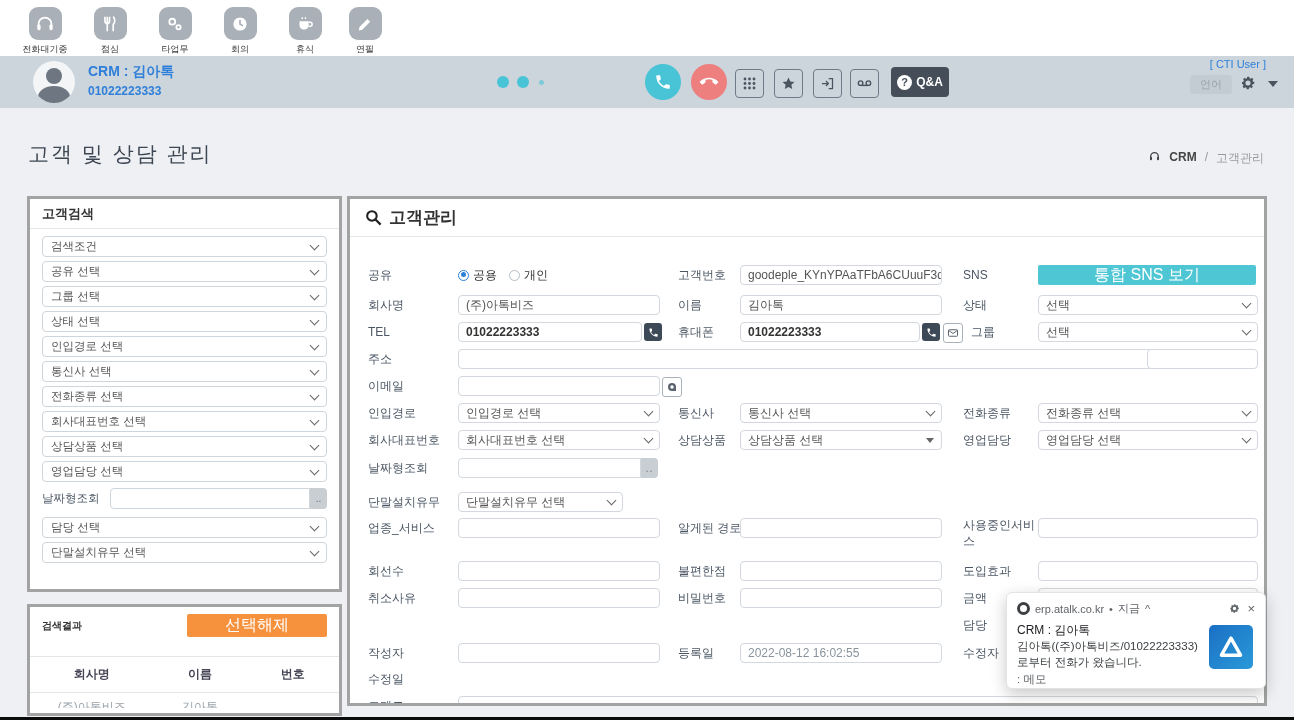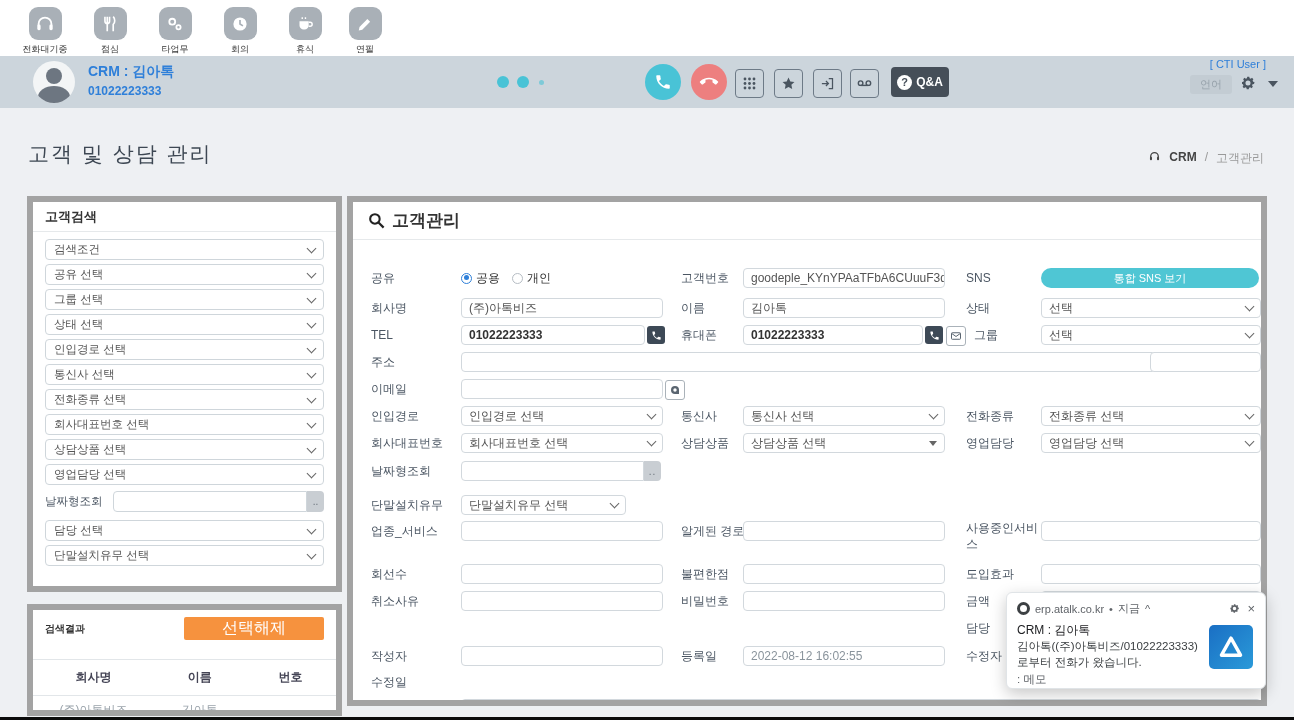--- a/index.html
+++ b/index.html
@@ -21,21 +21,21 @@
   .sqbtn{position:absolute;top:13px;width:27px;height:27px;border:1px solid #6d7a87;border-radius:4px;display:flex;align-items:center;justify-content:center;color:#4a5560}
   .qna{position:absolute;left:891px;top:11px;width:58px;height:30px;background:#454e58;border-radius:4px;display:flex;align-items:center;justify-content:center;gap:4px;color:#fff;font-size:12px;font-weight:bold}
   .qna-q{width:15px;height:15px;border-radius:50%;background:#fff;color:#454e58;font-size:11px;font-weight:bold;display:flex;align-items:center;justify-content:center}
   .ctiuser{position:absolute;right:28px;top:2px;font-size:11px;color:#2e7fd9}
   .langbtn{position:absolute;right:62px;top:19px;padding:2px 10px;background:#c3ccd3;border-radius:3px;font-size:11px;color:#98a3ac}
   
   .ptitle{position:absolute;left:28px;top:140px;font-size:21px;color:#3d4753;letter-spacing:2px}
   .crumb{position:absolute;right:30px;top:150px;font-size:12px;color:#999;display:flex;align-items:flex-start;gap:8px}
   .crumb b{color:#444;font-weight:bold}
   
-  .card{position:absolute;background:#fff;border:6px solid #a3a3a3;box-sizing:border-box;overflow:hidden}
+  .card{position:absolute;background:#fff;border:3px solid #a3a3a3;box-sizing:border-box;overflow:hidden}
   .s-hdr{height:29px;border-bottom:1px solid #e6e9eb;display:flex;align-items:center;padding:0 12px;font-size:13px;font-weight:bold;color:#333}
   .ssel{height:19px;border:1px solid #cfd6db;border-radius:4px;display:flex;align-items:center;justify-content:space-between;padding:0 8px;font-size:11.5px;color:#555;margin:0 12px 4px;background:#fff}
   .chev{width:6px;height:6px;border-right:1.6px solid #666;border-bottom:1.6px solid #666;transform:rotate(45deg);margin-left:6px;flex:none;margin-top:-3px}
   .kw{height:21px;background:#68d9e6;border-radius:4px;display:flex;align-items:center;padding:0 8px;font-size:11.5px;color:#41b4c2;margin:0 12px 4px}
   
   .cell{position:absolute;height:20px;display:flex;align-items:center;font-size:12px;color:#4b5663;white-space:nowrap}
   .inp{position:absolute;height:18px;border:1px solid #d2d8dd;border-radius:4px;background:#fff;display:flex;align-items:center;padding:0 7px;font-size:12px;color:#555;overflow:hidden;white-space:nowrap;box-sizing:content-box}
   .fsel{position:absolute;height:18px;border:1px solid #d2d8dd;border-radius:4px;background:#fff;display:flex;align-items:center;justify-content:space-between;padding:0 7px;font-size:12px;color:#555;white-space:nowrap}
   .gray{color:#8a949c}
   .ibtn{position:absolute;width:18px;height:18px;border-radius:3px;background:#3d4956;display:flex;align-items:center;justify-content:center}
@@ -296,21 +296,21 @@
       <i class="radio on"></i>
         <span>공용</span>
       <i class="radio" style="margin-left:12px"></i>
         <span>개인</span>
     </span>
     <span class="cell" style="left:328px;top:66px">고객번호</span>
     <span class="inp" style="left:390px;top:66px;width:186px">
         <span>goodeple_KYnYPAaTFbA6CUuuF3q</span>
       </span>
     <span class="cell" style="left:613px;top:66px">SNS</span>
-    <span style="position:absolute;left:688px;top:66px;width:218px;height:20px;background:#4fc6d4;border-radius:10px;color:#fff;font-size:11px;display:flex;align-items:center;justify-content:center">통합 SNS 보기</span>
+    <span style="position:absolute;left:688px;top:66px;width:218px;height:20px;background:#4fc6d4;border-radius:2px;color:#fff;font-size:16px;display:flex;align-items:center;justify-content:center">통합 SNS 보기</span>
 
     <span class="cell" style="left:18px;top:96px">회사명</span>
     <span class="inp" style="left:108px;top:96px;width:186px">
         <span>(주)아톡비즈</span>
       </span>
     <span class="cell" style="left:328px;top:96px">이름</span>
     <span class="inp" style="left:390px;top:96px;width:186px">
         <span>김아톡</span>
       </span>
     <span class="cell" style="left:613px;top:96px">상태</span>

